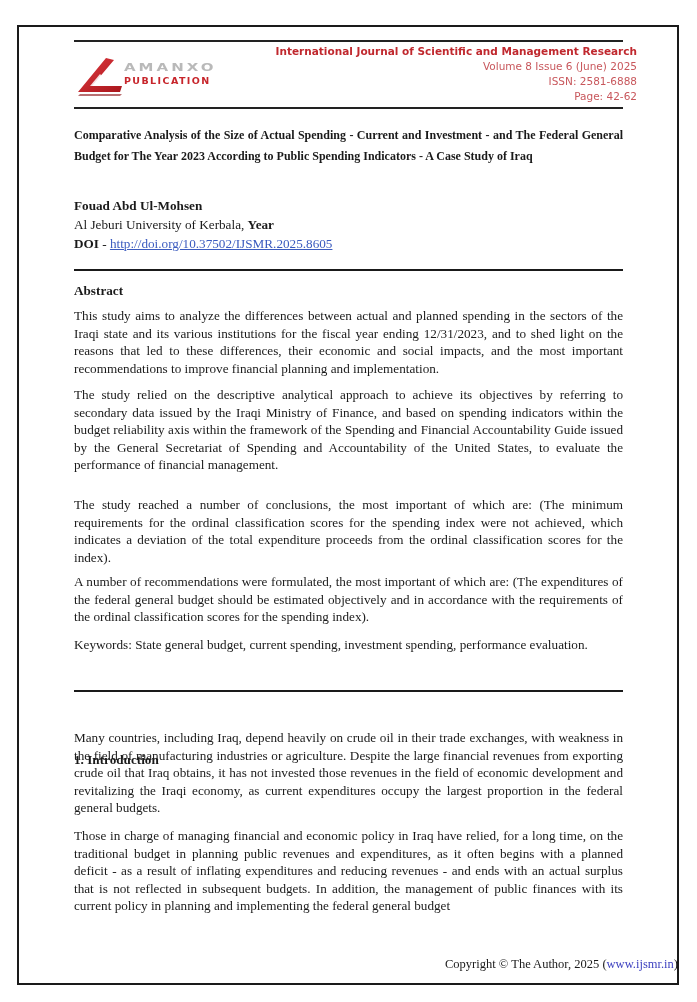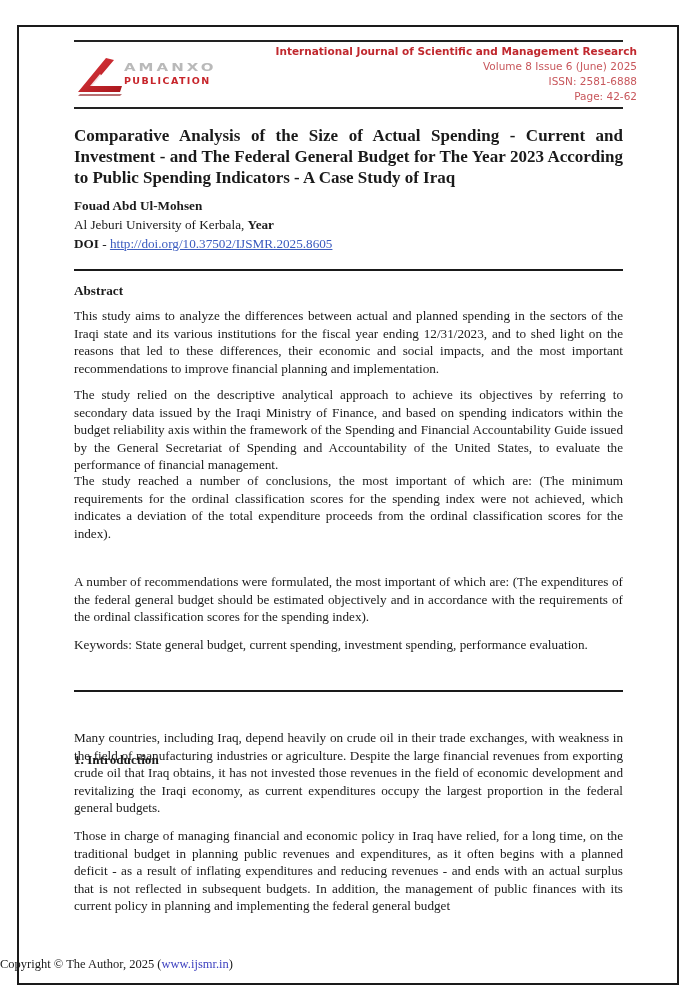--- a/index.html
+++ b/index.html
@@ -30,21 +30,21 @@
 
     .journal-info {
       position: absolute; right: 60px; top: 44px; text-align: right;
       font-family: "DejaVu Sans", "Liberation Sans", sans-serif; font-size: 10.5px; line-height: 15px;
       color: #c8575c;
     }
     .journal-info .journal-name { color: #c0282e; font-weight: bold; font-size: 10.5px; }
 
     .title {
       position: absolute; left: 74px; top: 125px; width: 549px;
-      font-family: "Liberation Serif", serif; font-weight: bold; font-size: 17px; line-height: 21px;
+      font-family: "Liberation Serif", serif; font-weight: bold; font-size: 12px; line-height: 21px;
       text-align: justify; color: #1a1a1a;
     }
 
     .author-block {
       position: absolute; left: 74px; top: 196px; width: 549px;
       font-size: 13.2px; line-height: 19px;
     }
     .author-name { font-weight: bold; }
     .affil-country { font-weight: bold; }
     .doi-label { font-weight: bold; }
@@ -57,21 +57,21 @@
     }
 
     .para {
       position: absolute; left: 74px; width: 549px;
       font-size: 13.2px; line-height: 17.6px; text-align: justify;
       color: #1a1a1a;
     }
     .kw-label { font-weight: normal; }
 
     .footer {
-      position: absolute; left: 0; width: 678px; top: 957px; text-align: left;
+      position: absolute; left: 0; width: 678px; top: 957px; text-align: right;
       font-size: 12.5px;
     }
     .footer-link { color: #3b3fbf; }
   </style>
 </head>
 <body>
 
 <div class="page-frame"></div>
 
 <div class="header-rule-top"></div>
@@ -108,21 +108,21 @@
   <div><span>Al Jeburi University of Kerbala, </span><span class="affil-country">Year</span></div>
   <div><span class="doi-label">DOI</span><span> - </span><a class="doi-link">http://doi.org/10.37502/IJSMR.2025.8605</a></div>
 </div>
 
 <div class="rule" style="top:269px;"></div>
 
 <div class="section-heading" style="top:283px;">Abstract</div>
 
 <p class="para" style="top:307px;">This study aims to analyze the differences between actual and planned spending in the sectors of the Iraqi state and its various institutions for the fiscal year ending 12/31/2023, and to shed light on the reasons that led to these differences, their economic and social impacts, and the most important recommendations to improve financial planning and implementation.</p>
 <p class="para" style="top:386px;">The study relied on the descriptive analytical approach to achieve its objectives by referring to secondary data issued by the Iraqi Ministry of Finance, and based on spending indicators within the budget reliability axis within the framework of the Spending and Financial Accountability Guide issued by the General Secretariat of Spending and Accountability of the United States, to evaluate the performance of financial management.</p>
-<p class="para" style="top:472px;">The study reached a number of conclusions, the most important of which are: (The minimum requirements for the ordinal classification scores for the spending index were not achieved, which indicates a deviation of the total expenditure proceeds from the ordinal classification scores for the index).</p>
+<p class="para" style="top:496px;">The study reached a number of conclusions, the most important of which are: (The minimum requirements for the ordinal classification scores for the spending index were not achieved, which indicates a deviation of the total expenditure proceeds from the ordinal classification scores for the index).</p>
 <p class="para" style="top:573px;">A number of recommendations were formulated, the most important of which are: (The expenditures of the federal general budget should be estimated objectively and in accordance with the requirements of the ordinal classification scores for the spending index).</p>
 
 <p class="para" style="top:636px;"><span class="kw-label">Keywords:</span><span> State general budget, current spending, investment spending, performance evaluation.</span></p>
 
 <div class="rule" style="top:690px;"></div>
 
 <div class="section-heading" style="top:704px;margin-top:48px;">1. Introduction</div>
 
 <p class="para" style="top:729px;">Many countries, including Iraq, depend heavily on crude oil in their trade exchanges, with weakness in the field of manufacturing industries or agriculture. Despite the large financial revenues from exporting crude oil that Iraq obtains, it has not invested those revenues in the field of economic development and revitalizing the Iraqi economy, as current expenditures occupy the largest proportion in the federal general budgets.</p>
 <p class="para" style="top:827px;">Those in charge of managing financial and economic policy in Iraq have relied, for a long time, on the traditional budget in planning public revenues and expenditures, as it often begins with a planned deficit - as a result of inflating expenditures and reducing revenues - and ends with an actual surplus that is not reflected in subsequent budgets. In addition, the management of public finances with its current policy in planning and implementing the federal general budget</p>

